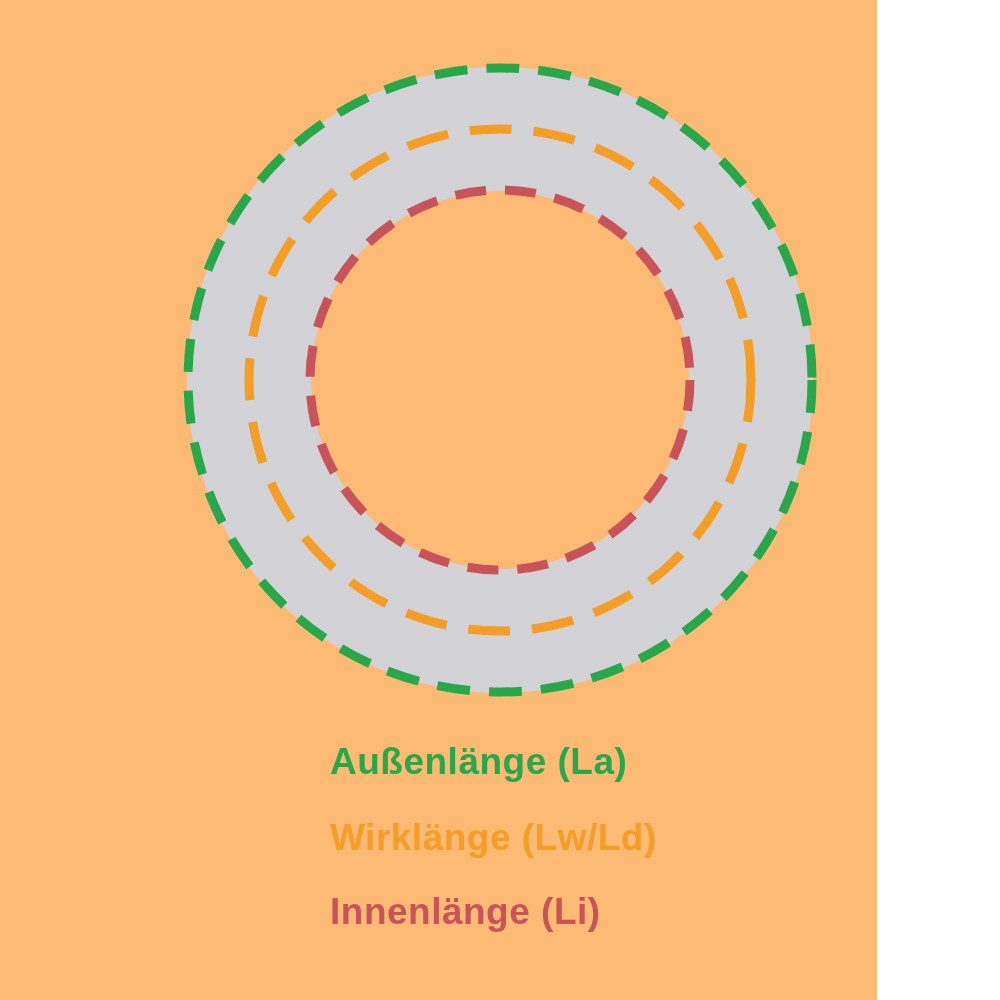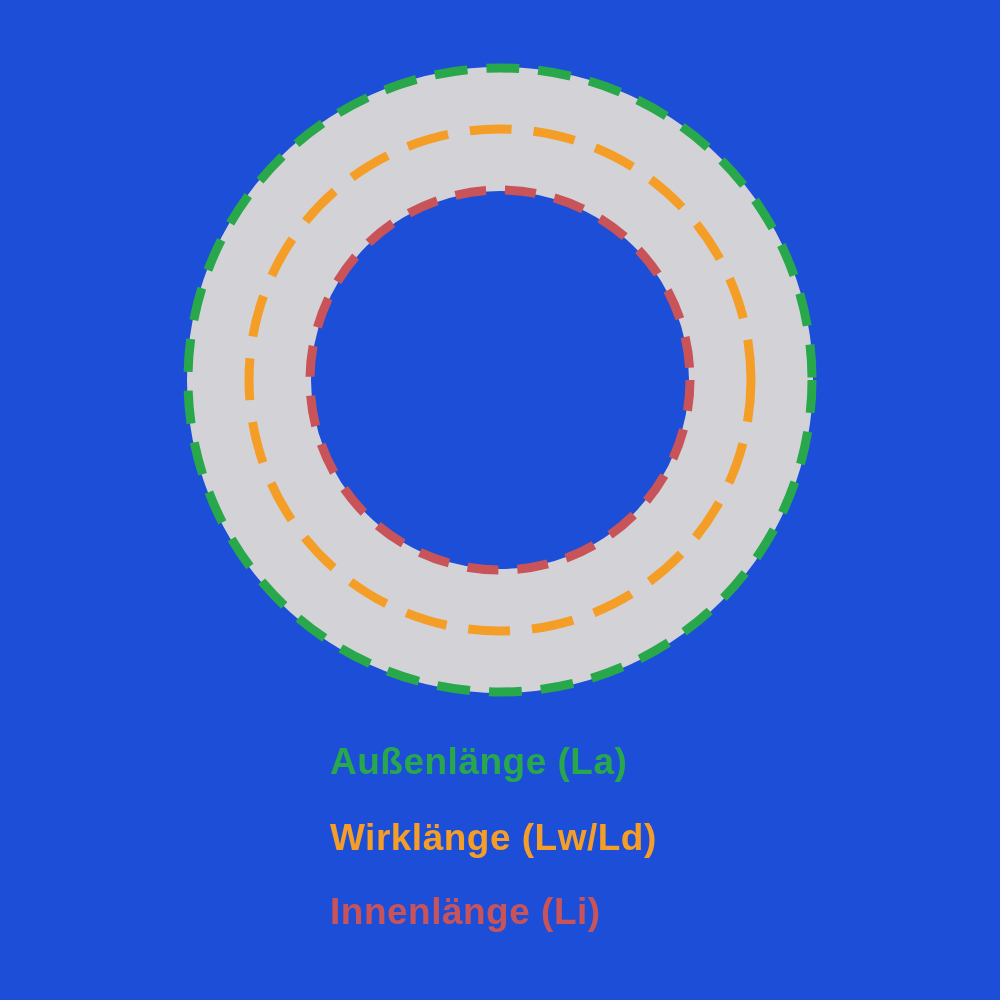--- a/index.html
+++ b/index.html
@@ -6,23 +6,23 @@
     margin: 0;
     padding: 0;
     background: #ffffff;
     width: 1000px;
     height: 1000px;
     overflow: hidden;
     font-family: "Liberation Sans", sans-serif;
   }
   .stage {
     position: relative;
-    width: 1000px;
+    width: 877px;
     height: 1000px;
-    background: #1d4ed8;
+    background: #fdba74;
   }
   svg {
     display: block;
   }
   .diagram-label {
     font-family: "Liberation Sans", "DejaVu Sans", sans-serif;
     font-size: 37px;
     font-weight: bold;
     letter-spacing: 0.5px;
   }

